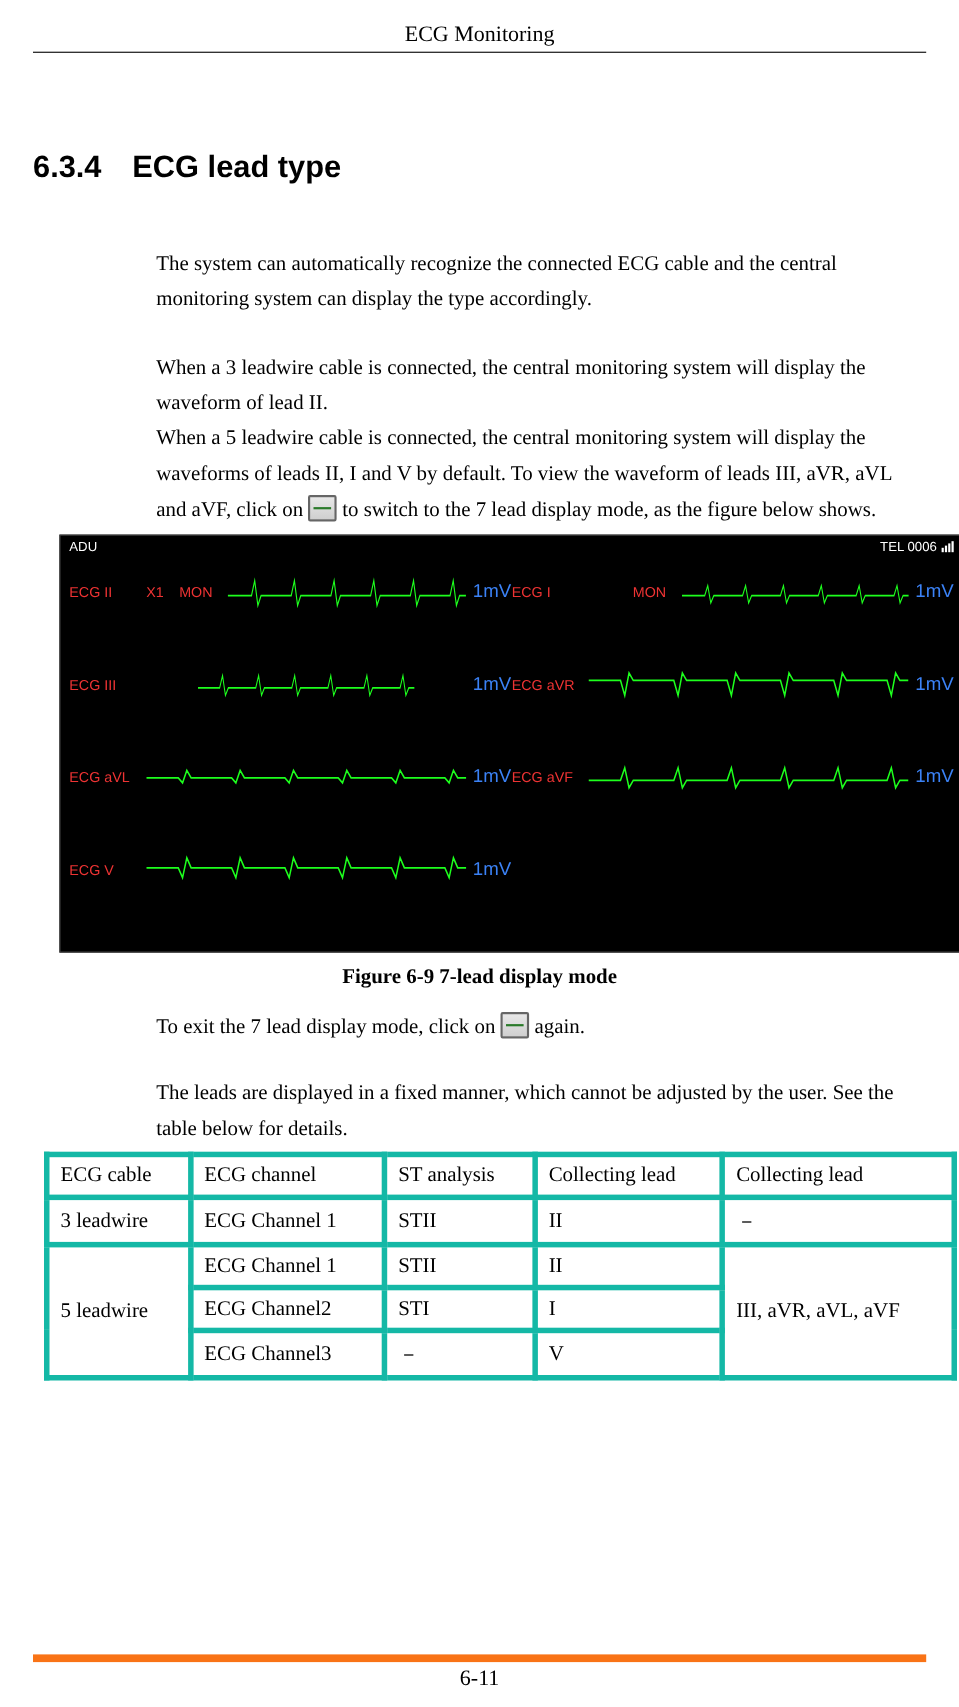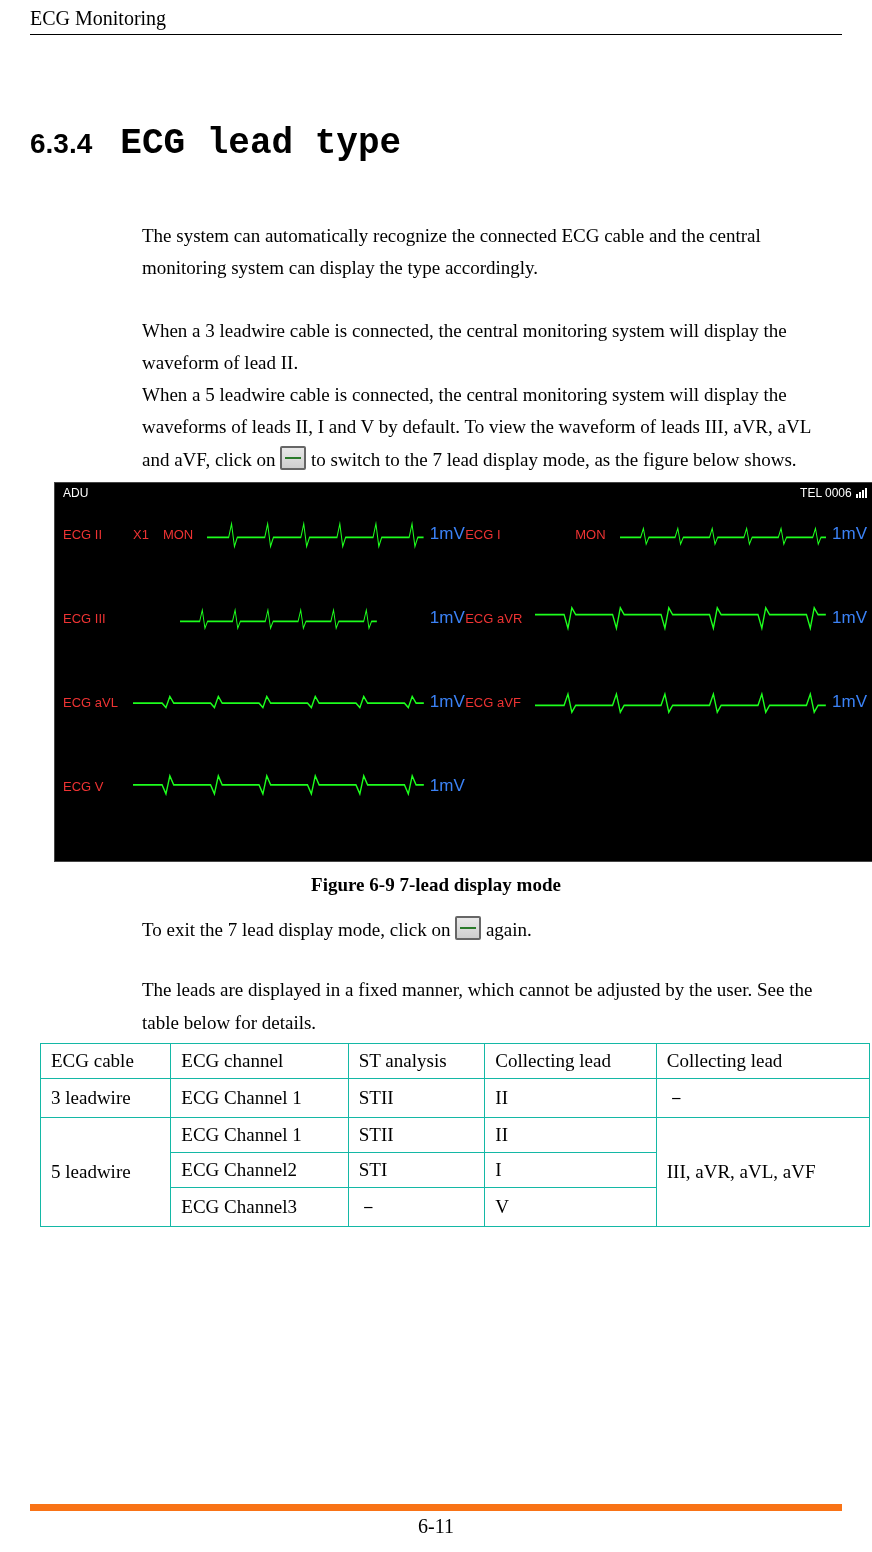--- a/index.html
+++ b/index.html
@@ -1,38 +1,38 @@
 <!DOCTYPE html>
 <html><head>
 <meta charset="utf-8">
 <style>
   html,body{margin:0;padding:0;background:#fff;font-family:"Times New Roman",Times,serif;color:#000}
   .page{width:872px;height:1552px;margin:0 auto;position:relative;box-sizing:border-box;padding:0 30px}
-  .hdr{border-bottom:1px solid #000;font-size:20px;padding:7px 0 4px 0}
+  .hdr{border-bottom:1px solid #000;text-align:center;font-size:20px;padding:20px 0 4px 0}
   .sec-row{display:flex;align-items:baseline;gap:28px;margin-top:88px}
   .sec-num{font-size:28px;font-weight:bold;font-family:Arial,Helvetica,sans-serif;margin-left:0}
-  .sec-title{font-size:36px;font-weight:bold;font-family:Liberation Mono, monospace}
+  .sec-title{font-size:28px;font-weight:bold;font-family:Liberation Sans, sans-serif}
   .body{margin-left:112px;font-size:19px;line-height:1.7}
   .p1{margin-top:56px}
   .p2{margin-top:30px}
   .icon-box{display:inline-block;width:22px;height:20px;border:2px solid #666;background:linear-gradient(#e8e8e8,#cfcfcf);position:relative;vertical-align:text-bottom;border-radius:2px}
   .icon-box::after{content:"";position:absolute;left:3px;right:3px;top:9px;height:2px;background:#2a7a2a}
   .monitor{margin:6px 0 12px 24px;width:820px;height:378px;background:#000;border:1px solid #444;position:relative;color:#0f0;font-family:Arial,Helvetica,sans-serif;font-size:13px}
   .mon-top{display:flex;justify-content:space-between;color:#fff;padding:3px 8px;font-size:12px}
   .sig{position:absolute;left:8px;right:8px;display:flex;align-items:center;color:#1DFF1D}
   .sig .lab{width:70px;color:#e33;font-size:13px}
   .sig .extra{color:#e33;font-size:13px;margin-right:14px}
   .sig .wave{flex:1;height:34px}
   .sig .mv{color:#3b82f6;font-size:17px;margin-left:6px}
   .half{width:49%}
   svg.wline{width:100%;height:100%}
   svg.wline polyline{fill:none;stroke:#1DFF1D;stroke-width:1.4}
   .fig-cap{text-align:center;font-weight:bold;font-size:19px;margin:8px 0 18px 0}
   table.tb{border-collapse:collapse;width:830px;margin:4px 0 0 10px;font-size:19px}
-  table.tb td,table.tb th{border:1px solid #14b8a6;padding:6px 10px;text-align:left;font-weight:normal}
+  table.tb td,table.tb th{border:5px solid #14b8a6;padding:6px 10px;text-align:left;font-weight:normal}
   .ftr{position:absolute;bottom:14px;left:30px;right:30px;border-top:7px solid #f97316;text-align:center;font-size:20px;padding-top:4px}
   .signal-bars{display:inline-block;vertical-align:middle}
   .signal-bars span{display:inline-block;width:2px;background:#fff;margin-left:1px}
 </style>
 </head>
 <body>
 
 <div class="page">
 
   <div class="hdr">ECG Monitoring</div>

